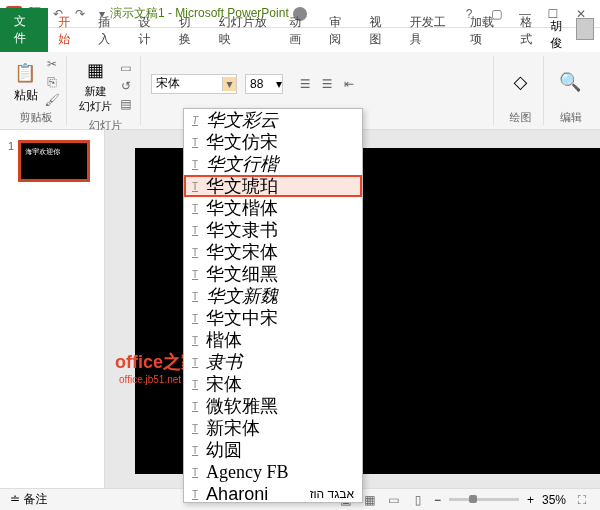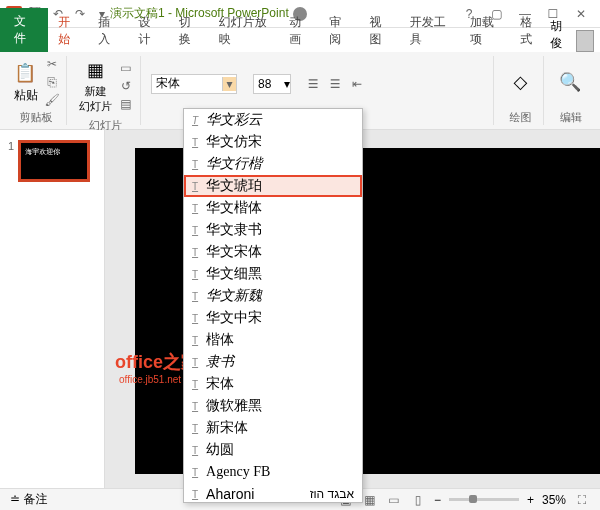--- a/index.html
+++ b/index.html
@@ -9,39 +9,39 @@
 .titlebar .left-icons span{width:16px;height:16px;display:inline-flex;align-items:center;justify-content:center;color:#666}
 .p-icon{background:#d04525;color:#fff !important;font-weight:bold;font-size:10px;border-radius:2px}
 .title{flex:1;text-align:left;color:#4d7c0f;font-size:12px}
 .title .smile{display:inline-block;width:14px;height:14px;background:#888;border-radius:50%;vertical-align:middle;margin-left:4px}
 .win-controls{display:flex;gap:2px}
 .win-controls span{width:26px;height:20px;display:inline-flex;align-items:center;justify-content:center;color:#666;cursor:pointer}
 .ribbon-tabs{height:24px;display:flex;align-items:flex-end;padding-left:0;background:#fff}
 .ribbon-tabs .tab{padding:4px 10px;color:#444;cursor:pointer;font-size:12px}
 .ribbon-tabs .file-tab{background:#15803d;color:#fff;padding:5px 14px}
 .ribbon-tabs .active{color:#d04525}
-.ribbon-tabs .right{margin-left:auto;display:flex;align-items:flex-end;gap:6px;padding-right:6px}
+.ribbon-tabs .right{margin-left:auto;display:flex;align-items:flex-start;gap:6px;padding-right:6px}
 .avatar{width:22px;height:22px;background:#ccc;border:1px solid #999}
 .ribbon{height:78px;background:#f5f5f5;border-bottom:1px solid #ddd;display:flex;padding:4px 6px;gap:4px}
 .group{display:flex;flex-direction:column;align-items:center;justify-content:space-between;padding:0 6px;border-right:1px solid #e0e0e0;min-width:46px}
 .group:last-child{border-right:none}
 .group-content{display:flex;align-items:center;gap:4px;flex:1}
 .group-label{font-size:11px;color:#666;padding-top:2px}
 .btn-lg{display:flex;flex-direction:column;align-items:center;gap:2px;cursor:pointer;padding:2px}
 .btn-lg .icon{width:24px;height:24px;display:flex;align-items:center;justify-content:center;font-size:18px}
 .btn-sm{width:16px;height:16px;display:inline-flex;align-items:center;justify-content:center;cursor:pointer;color:#666}
 .font-box{display:flex;align-items:center;border:1px solid #ccc;background:#fff;height:20px}
 .font-box input{border:none;outline:none;padding:0 4px;width:70px;font-size:12px}
 .font-box .dd{width:14px;text-align:center;border-left:1px solid #ccc;color:#666;cursor:pointer;background:#f9d9a8}
-.size-box{display:flex;align-items:center;border:1px solid #ccc;background:#fff;height:20px;margin-left:12px}
+.size-box{display:flex;align-items:center;border:1px solid #ccc;background:#fff;height:20px;margin-left:4px}
 .size-box input{border:none;outline:none;padding:0 4px;width:30px;font-size:12px;text-align:left}
 .font-dropdown{position:absolute;left:183px;top:108px;width:180px;background:#fff;border:1px solid #bbb;box-shadow:2px 2px 6px rgba(0,0,0,0.2);z-index:100;max-height:395px;overflow:hidden}
 .font-item{display:flex;align-items:center;padding:3px 8px;cursor:pointer;height:22px}
 .font-item .tt{font-size:10px;color:#888;margin-right:8px;text-decoration:underline}
-.font-item .fname{font-size:14px}
+.font-item .fname{font-size:18px}
 .font-item.highlighted{background:#fbe6e0;border:2px solid #e8462c;padding:1px 6px}
 .font-item.highlighted .fname{font-weight:normal}
 .font-item.rtl{justify-content:space-between}
 .font-item.rtl .rtl-text{margin-left:auto}
 .workspace{display:flex;height:374px;background:#fff}
 .slide-panel{width:105px;background:#fff;border-right:1px solid #ddd;padding:10px 8px}
 .thumb-wrap{display:flex;gap:4px}
 .thumb-num{font-size:11px;color:#666}
 .thumb{width:72px;height:42px;background:#000;border:3px solid #d04525;position:relative}
 .thumb-text{color:#fff;font-size:7px;position:absolute;top:4px;left:4px}

